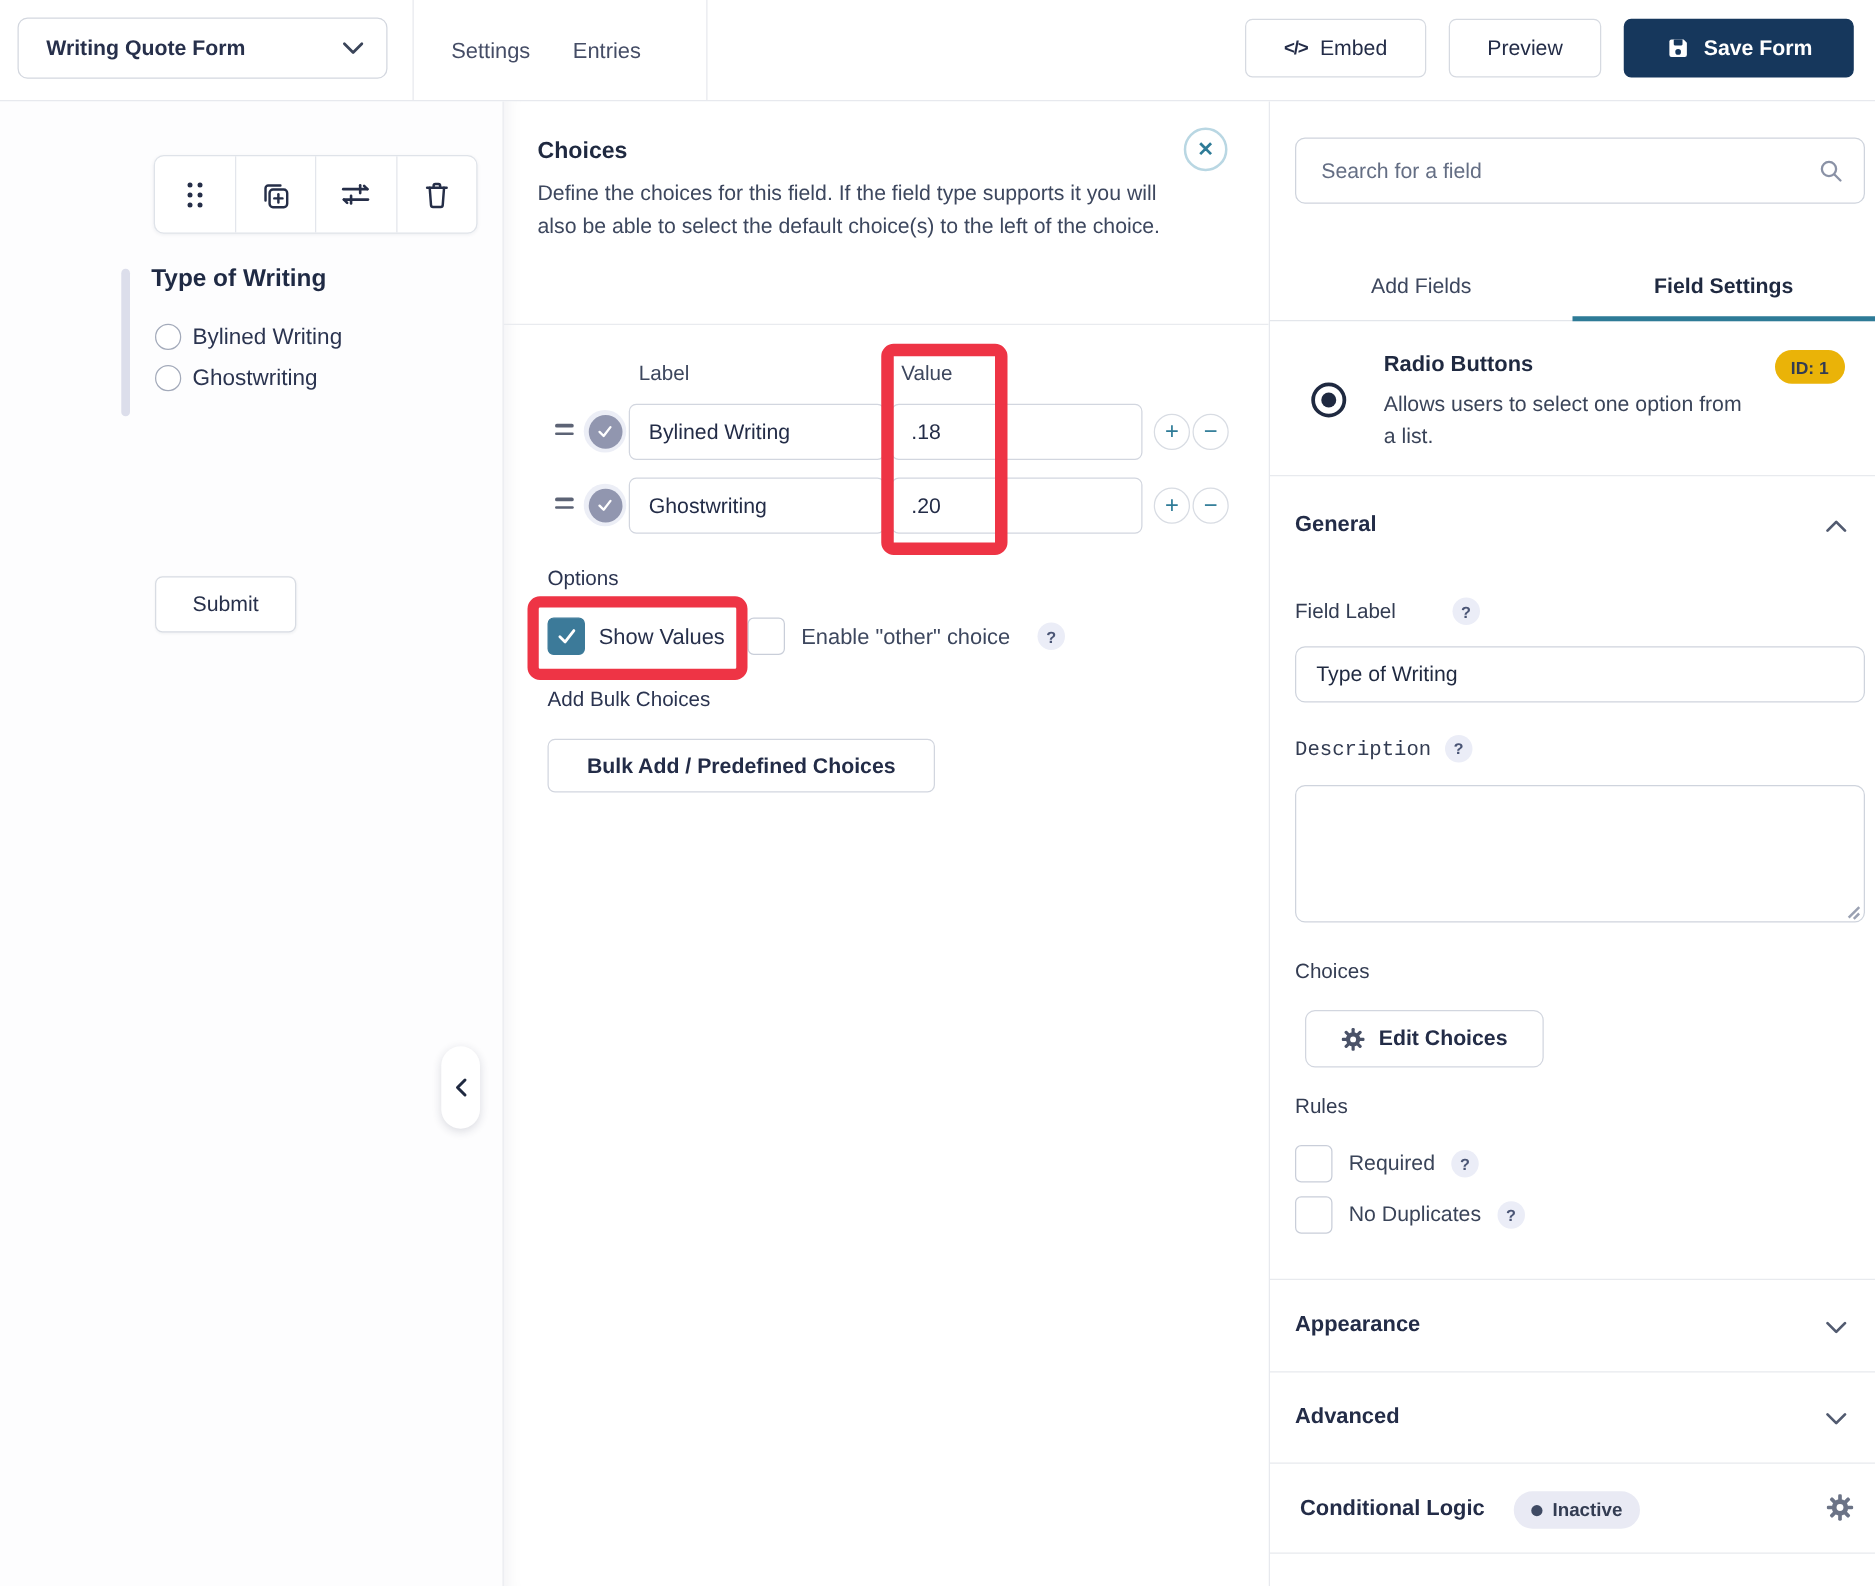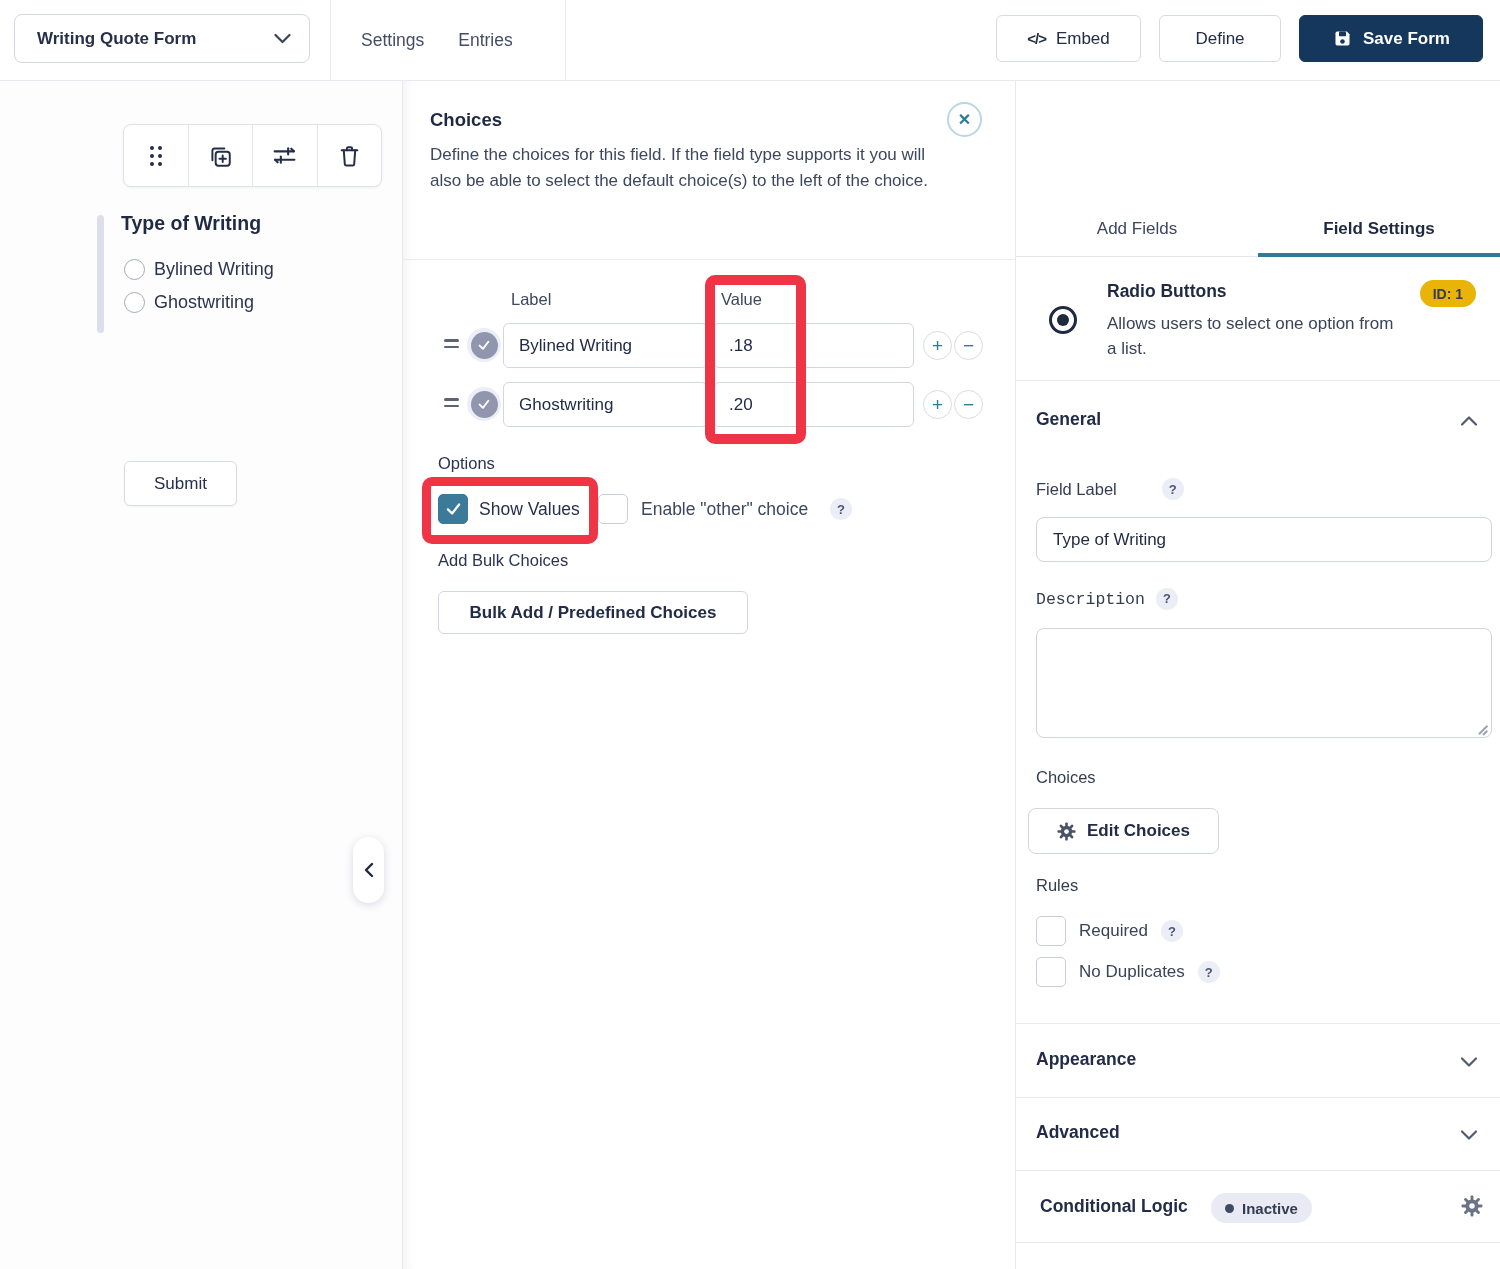--- a/index.html
+++ b/index.html
@@ -88,21 +88,21 @@
   .sb-divider { position:absolute; left:0; width:100%; height:1px; background:#e8eaee; }
   .sec-head { position:absolute; left:20px; font-size:17.5px; font-weight:700; color:#232c47; }
   .sec-chevron { position:absolute; right:22px; width:18px; height:18px; cursor:pointer; }
   .inline-label { position:absolute; left:20px; display:flex; align-items:center; gap:11px; font-size:16.5px; color:#333c52; }
   .text-input { position:absolute; left:20px; width:456px; height:45px; border:1px solid #cfd4dd; border-radius:8px; font-size:17px; color:#1f2940; padding:0 16px; font-family:inherit; background:#fff; }
   .desc-textarea { position:absolute; left:20px; top:547px; width:456px; height:110px; border:1px solid #cfd4dd; border-radius:8px; resize:none; font-family:inherit; font-size:16px; padding:10px 14px; color:#1f2940; background:#fff; }
   .resize-corner { position:absolute; left:462px; top:643px; width:11px; height:11px; pointer-events:none; }
   .resize-corner::before, .resize-corner::after { content:""; position:absolute; background:#9aa1b2; height:1.5px; transform:rotate(-45deg); }
   .resize-corner::before { width:12px; left:-1px; top:5px; }
   .resize-corner::after { width:6px; left:4px; top:8px; }
-  .edit-choices-btn { position:absolute; left:12px; top:727px; width:191px; height:46px; background:#fff; border:1px solid #d2d6df; border-radius:8px; display:flex; align-items:center; justify-content:center; gap:11px; font-size:17px; font-weight:600; color:#232c47; cursor:pointer; font-family:inherit; }
+  .edit-choices-btn { position:absolute; left:28px; top:727px; width:191px; height:46px; background:#fff; border:1px solid #d2d6df; border-radius:8px; display:flex; align-items:center; justify-content:center; gap:11px; font-size:17px; font-weight:600; color:#232c47; cursor:pointer; font-family:inherit; }
   .rule-row { position:absolute; left:20px; display:flex; align-items:center; gap:13px; }
   .rule-row .rlabel { font-size:17px; color:#3a4459; }
   .cl-row { position:absolute; left:0; top:1104px; width:100%; height:46px; }
   .cl-label { position:absolute; left:24px; top:11px; font-size:17.5px; font-weight:700; color:#232c47; }
   .inactive-pill { position:absolute; left:195px; top:8px; height:30px; padding:0 14px; border-radius:15px; background:#e9eaf4; display:flex; align-items:center; gap:8px;text-align:right; }
   .inactive-pill .dot { width:9px; height:9px; border-radius:50%; background:#3f4a63; }
   .inactive-pill .txt { font-size:15px; font-weight:600; color:#333c52; }
   .cl-gear { position:absolute; right:17px; top:10px; width:22px; height:22px; cursor:pointer; }
   svg { display:block; }
 </style>
@@ -123,21 +123,21 @@
       <span class="nav-link">Settings</span>
       <span class="nav-link">Entries</span>
     </nav>
     <div class="topbar-sep sep2"></div>
     <div class="topbar-actions">
       <button class="btn btn-embed">
         <span class="code-glyph">&lt;/&gt;</span>
         <span>Embed</span>
       </button>
       <button class="btn btn-preview">
-        <span>Define</span>
+        <span>Preview</span>
       </button>
       <button class="btn btn-save">
         <svg width="21" height="21" viewBox="0 0 24 24">
             <path d="M4 6a2 2 0 0 1 2-2h11l3 3v11a2 2 0 0 1-2 2H6a2 2 0 0 1-2-2V6z" fill="#fff"></path>
             <rect x="8" y="4" width="8" height="5.5" rx="1" fill="#16375c"></rect>
             <circle cx="12" cy="15.5" r="2.6" fill="#16375c"></circle>
           </svg>
         <span>Save Form</span>
       </button>
     </div>
@@ -274,20 +274,27 @@
     <div class="cp-bulk-title">Add Bulk Choices</div>
     <button class="bulk-btn">
       <span>Bulk Add / Predefined Choices</span>
     </button>
 
     <div class="annotation anno-value"></div>
     <div class="annotation anno-show-values"></div>
   </section>
 
   <aside class="sidebar">
+    <div class="search-box">
+      <input placeholder="Search for a field" style="">
+      <svg width="21" height="21" viewBox="0 0 24 24" fill="none" stroke="#8a92a6" stroke-width="2.1" stroke-linecap="round">
+          <circle cx="10.5" cy="10.5" r="6.5"></circle>
+          <line x1="15.5" y1="15.5" x2="21" y2="21"></line>
+        </svg>
+    </div>
 
     <div class="sb-tabs">
       <div class="sb-tab">
           <span>Add Fields</span>
         </div>
       <div class="sb-tab active">
           <span>Field Settings</span>
         </div>
     </div>
 

